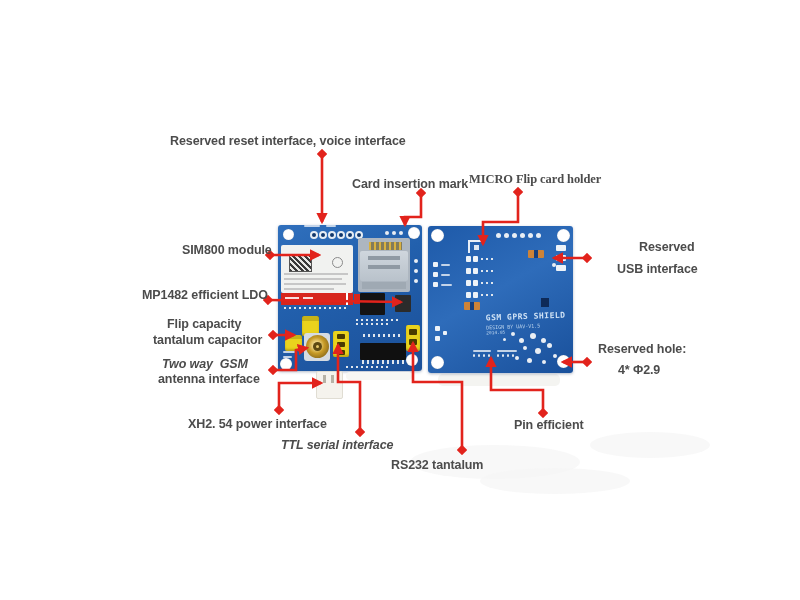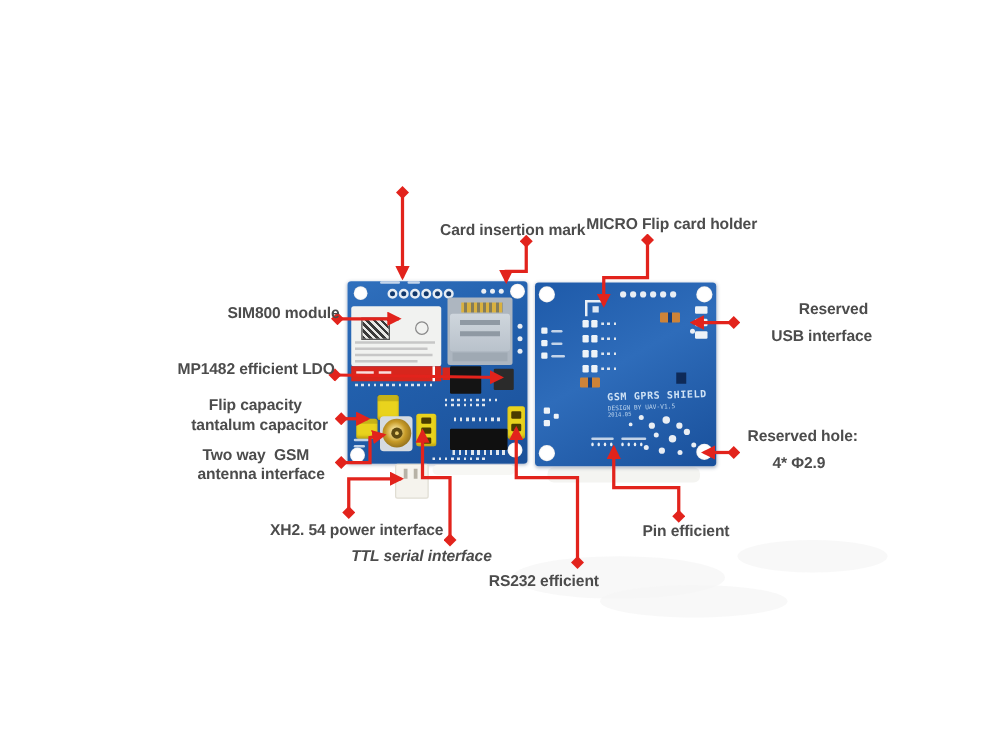--- a/index.html
+++ b/index.html
@@ -232,30 +232,31 @@
       <path d="M273,335 L294,335" marker-start="url(#mDia)" marker-end="url(#mArr)"></path>
       <path d="M273,370 L296,370 L296,350 L307,348" marker-start="url(#mDia)" marker-end="url(#mArr)"></path>
       <path d="M279,410 L279,383 L321,383" marker-start="url(#mDia)" marker-end="url(#mArr)"></path>
       <path d="M360,432 L360,382 L338,382 L338,345" marker-start="url(#mDia)" marker-end="url(#mArr)"></path>
       <path d="M462,450 L462,382 L413,382 L413,343" marker-start="url(#mDia)" marker-end="url(#mArr)"></path>
       <path d="M543,413 L543,390 L491,390 L491,358" marker-start="url(#mDia)" marker-end="url(#mArr)"></path>
       <path d="M587,362 L563,362" marker-start="url(#mDia)" marker-end="url(#mArr)"></path>
     </g>
   </svg>
 
+  <div class="lbl" style="left:170px;top:134px;">Reserved reset interface, voice interface</div>
   <div class="lbl" style="left:352px;top:177px;">Card insertion mark</div>
-  <div class="lbl" style="left:469px;top:172px;">MICRO Flip card holder</div>
+  <div class="lbl" style="left:469px;top:172px;font-family:Liberation Serif, serif;">MICRO Flip card holder</div>
   <div class="lbl" style="left:182px;top:243px;">SIM800 module</div>
   <div class="lbl" style="left:142px;top:288px;">MP1482 efficient LDO</div>
   <div class="lbl" style="left:167px;top:317px;">Flip capacity</div>
   <div class="lbl" style="left:153px;top:333px;">tantalum capacitor</div>
-  <div class="lbl pre" style="left:162px;top:357px;">Two way  GSM</div>
+  <div class="lbl pre" style="left:162px;top:357px;font-style:italic;">Two way  GSM</div>
   <div class="lbl" style="left:158px;top:372px;">antenna interface</div>
-  <div class="lbl" style="left:188px;top:417px;margin-left:28px;">XH2. 54 power interface</div>
+  <div class="lbl" style="left:188px;top:417px;">XH2. 54 power interface</div>
   <div class="lbl" style="left:281px;top:438px;font-style:italic;">TTL serial interface</div>
-  <div class="lbl" style="left:391px;top:458px;">RS232 efficient</div>
+  <div class="lbl" style="left:391px;top:458px;">RS232 tantalum</div>
   <div class="lbl" style="left:514px;top:418px;">Pin efficient</div>
   <div class="lbl" style="left:593px;top:240px;padding-left:46px;">Reserved</div>
   <div class="lbl" style="left:593px;top:262px;margin-left:24px;">USB interface</div>
   <div class="lbl" style="left:598px;top:342px;">Reserved hole:</div>
   <div class="lbl" style="left:598px;top:363px;margin-left:20px;">4* Φ2.9</div>
 
 </div>
 
 </body></html>

